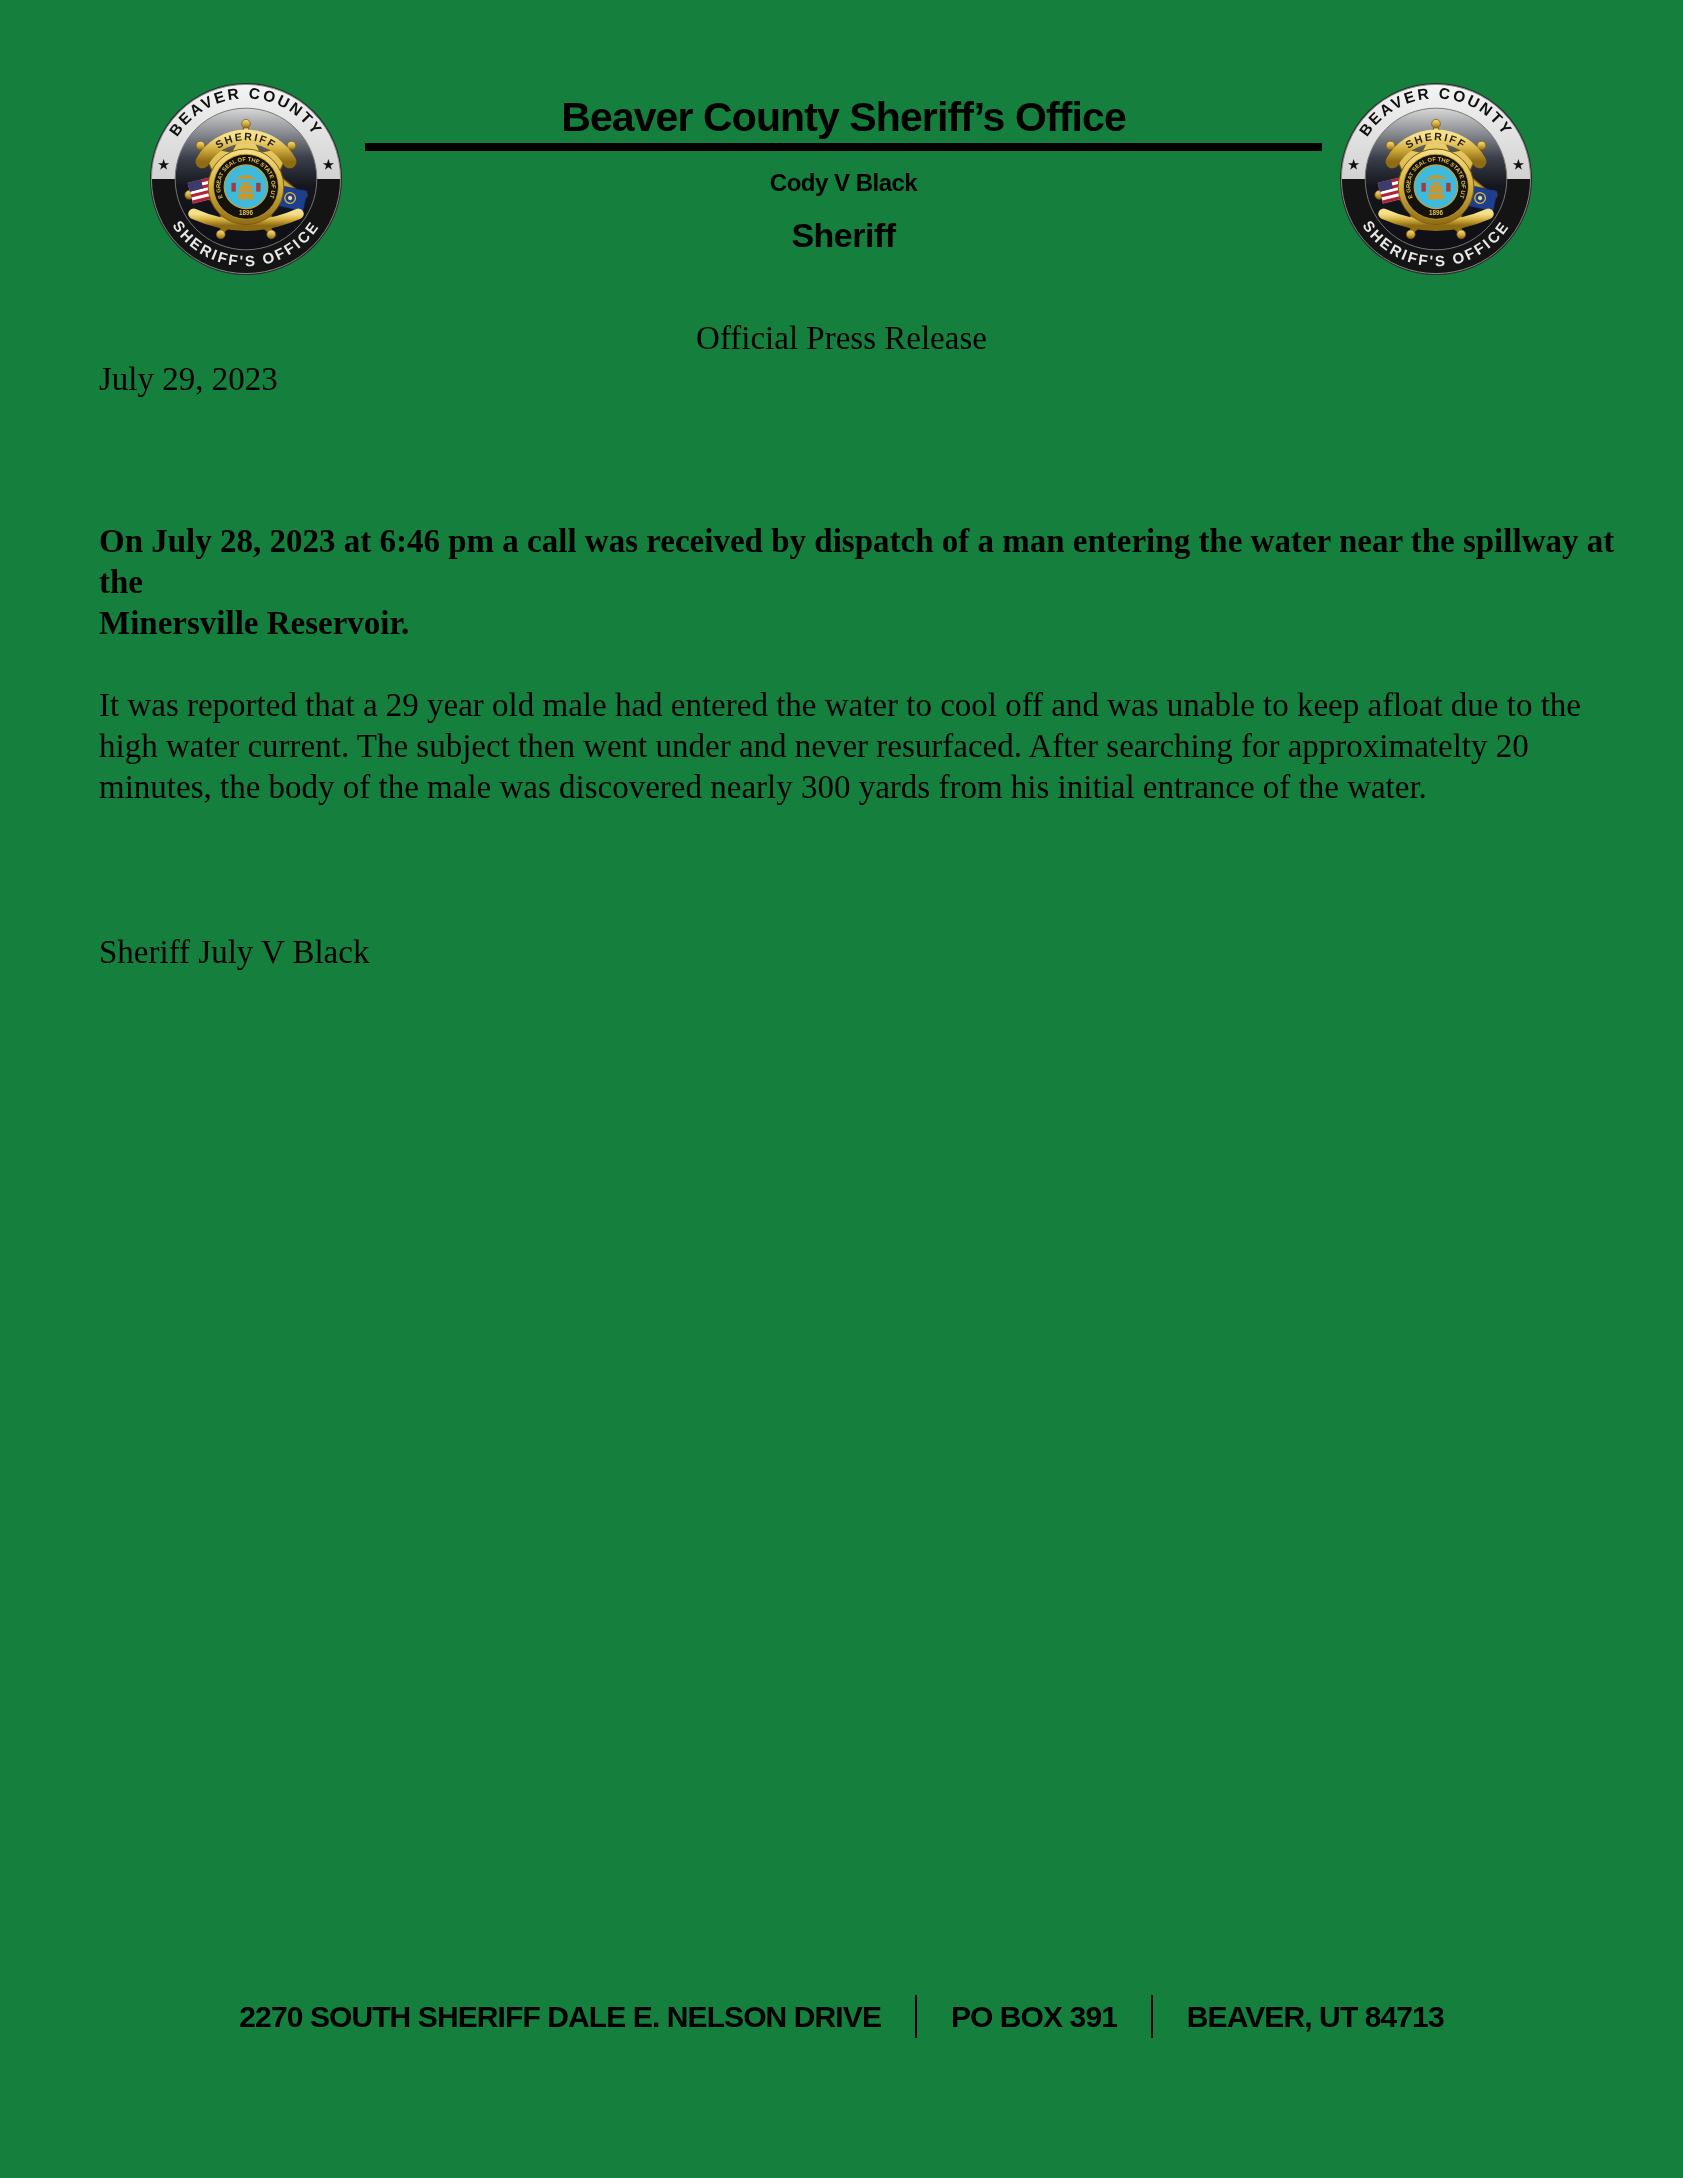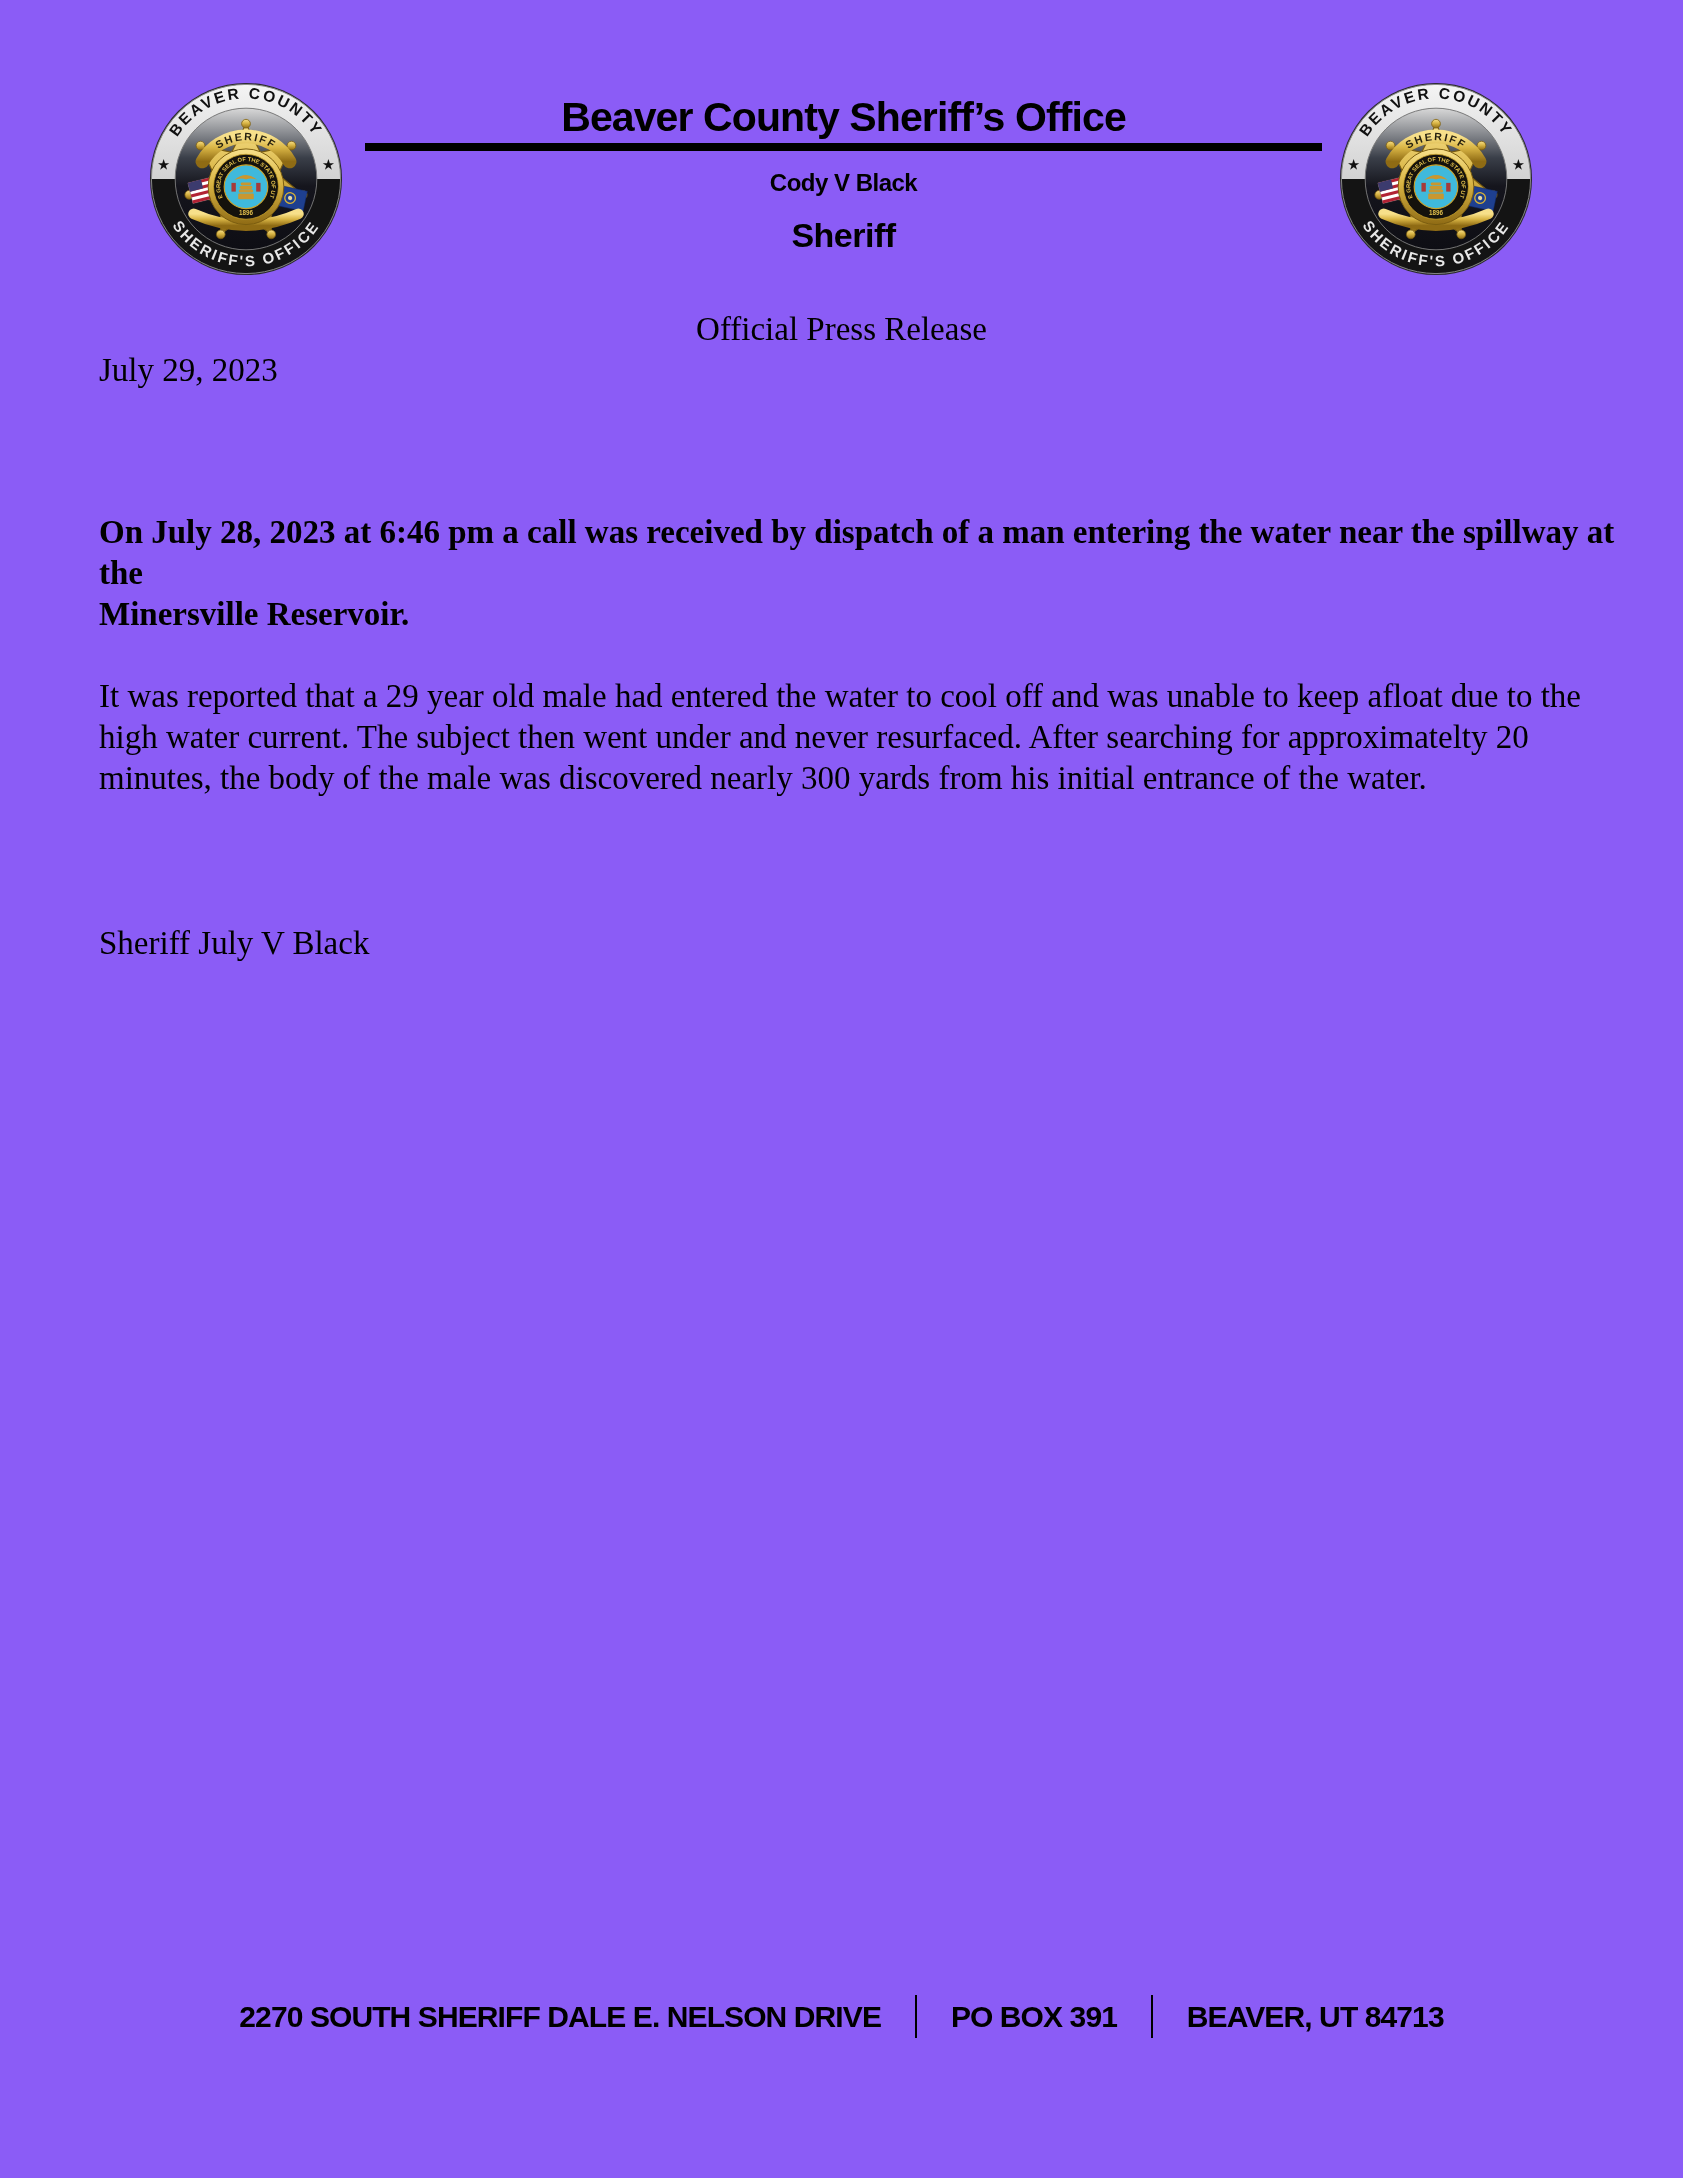--- a/index.html
+++ b/index.html
@@ -1,38 +1,38 @@
 <!DOCTYPE html>
 <html style="font-size:14.4px"><head>
 <meta charset="utf-8">
 <style>
   html,body { margin:0; padding:0; background:#888; }
   .page {
     position:relative; width:1683px; height:2178px; margin:0 auto;
-    background:#8b5cf6; overflow:hidden;
+    background:#15803d; overflow:hidden;
     font-family:"Liberation Serif", serif; color:#000;
   }
 
   
   .badge { position:absolute; top:82px; width:194px; height:194px; }
   .badge.left  { left:149px; }
   .badge.right { left:1339px; }
 
   .header-center {
     position:absolute; left:365px; top:94px; width:957px;
     text-align:center; font-family:"Liberation Sans", sans-serif; font-weight:bold;
   }
   .org-title   { font-size:41px; line-height:47px; letter-spacing:-0.9px; }
   .header-rule { height:8px; background:#000; margin-top:1.8px; }
   .officer-name  { font-size:24px; line-height:41px; margin-top:11.7px; letter-spacing:-0.5px; }
   .officer-title { font-size:34px; line-height:41px; margin-top:11.7px; letter-spacing:-0.5px; }
 
   
   .doc {
-    position:absolute; left:99px; top:309px; width:1521px;
+    position:absolute; left:99px; top:318px; width:1521px;
     font-size:33px; line-height:41px;
   }
   .press-release { width:1485px; text-align:center; }
   .date-line { }
   .doc p { margin:41px 0 0 0; white-space:pre-line; }
   .doc p.first { margin-top:121px;font-weight:bold; }
   .signature { margin-top:124px; }
 
   
   .footer {

